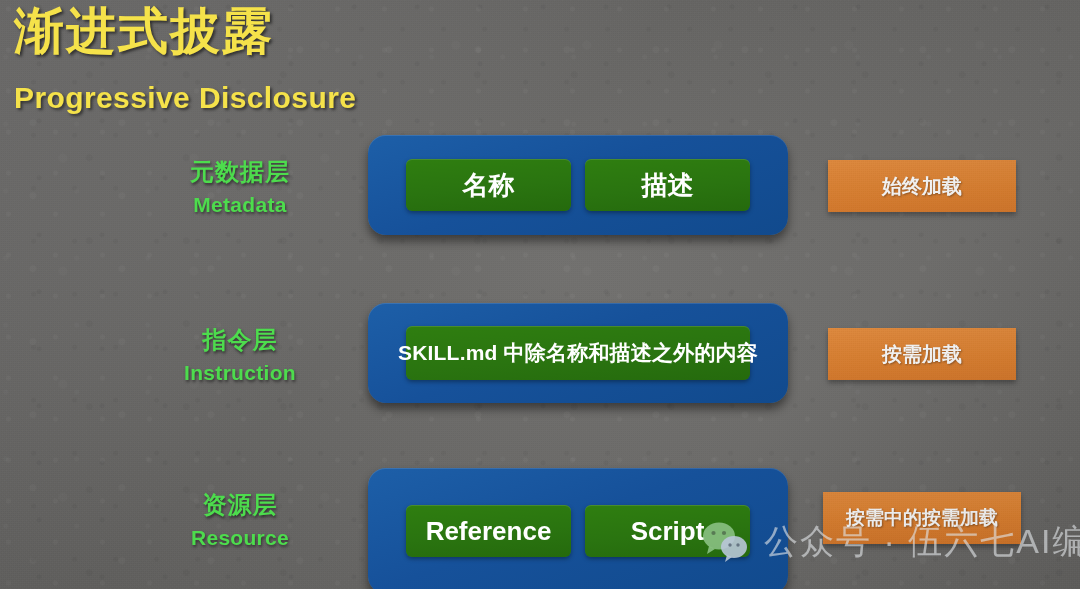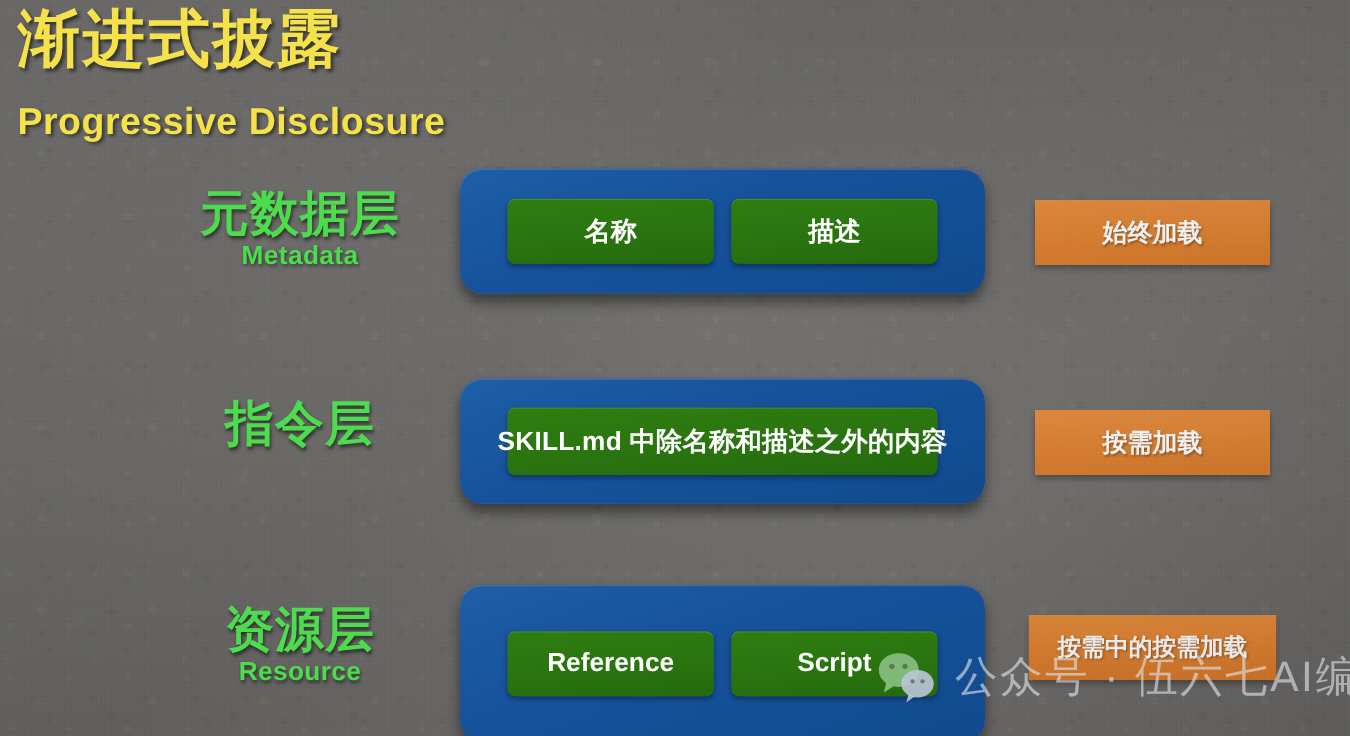--- a/index.html
+++ b/index.html
@@ -85,21 +85,21 @@
 
   
   .layer-label {
     position: absolute;
     left: 120px;
     top: 18px;
     width: 240px;
     text-align: center;
   }
   .layer-cn {
-    font-size: 39px;
+    font-size: 24px;
     font-weight: bold;
     color: #4ddc4d;
     letter-spacing: 1px;
     line-height: 38px;
     white-space: nowrap;
     text-shadow: 1px 2px 3px rgba(0,0,0,.55);
   }
   .layer-en {
     font-size: 21px;
     font-weight: bold;
@@ -141,21 +141,21 @@
     align-items: center;
     justify-content: center;
     box-shadow:
       0 2px 4px rgba(0,0,0,.35),
       inset 0 1px 0 rgba(255,255,255,.12);
     white-space: nowrap;
   }
   .chip-pair {
     flex: 1 1 0;
     height: 52px;
-    font-size: 21px;
+    font-size: 26px;
   }
   .chip-wide {
     flex: 1 1 auto;
     width: 100%;
     height: 54px;
     font-size: 21px;
     letter-spacing: .2px;
   }
 
   
@@ -214,20 +214,21 @@
     <div class="blue-box">
       <div class="green-chip chip-pair">名称</div>
       <div class="green-chip chip-pair">描述</div>
     </div>
   </div>
   <div class="orange-tag" id="tag-0">始终加载</div>
 
   <div class="row" id="row-1">
     <div class="layer-label">
       <div class="layer-cn">指令层</div>
+      <div class="layer-en">Instruction</div>
     </div>
     <div class="blue-box">
       <div class="green-chip chip-wide">SKILL.md 中除名称和描述之外的内容</div>
     </div>
   </div>
   <div class="orange-tag" id="tag-1">按需加载</div>
 
   <div class="row" id="row-2">
     <div class="layer-label">
       <div class="layer-cn">资源层</div>

